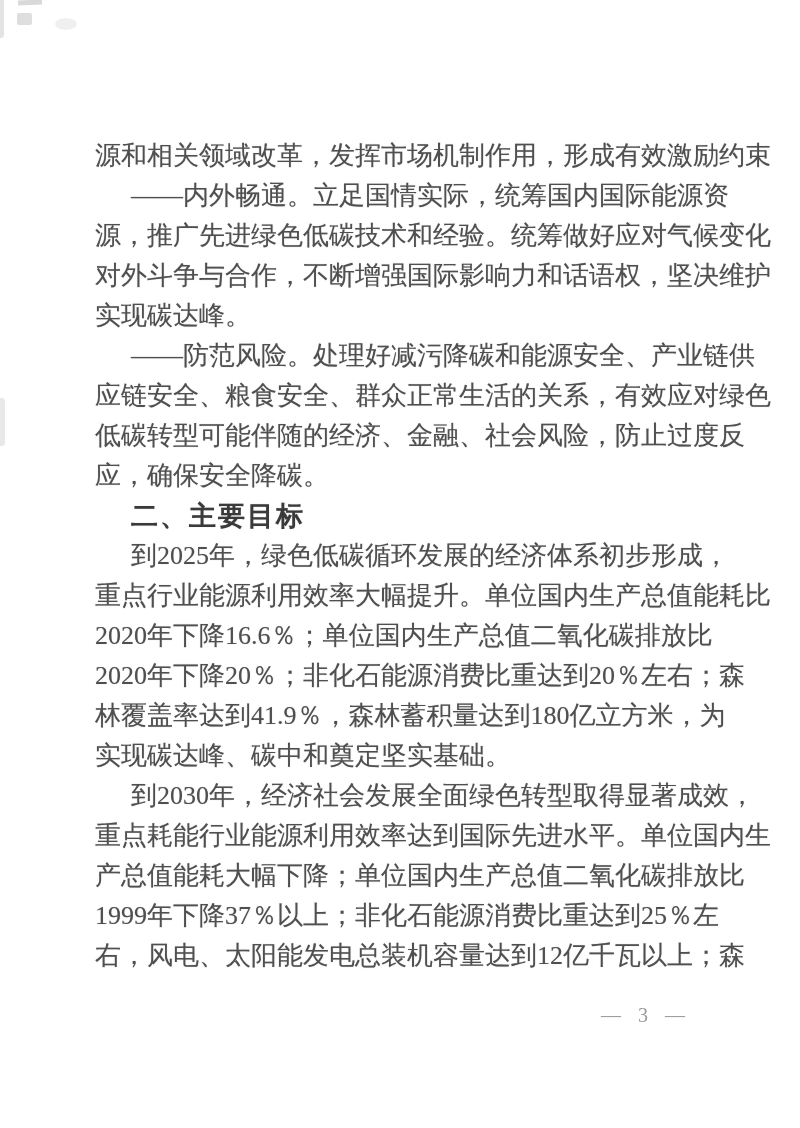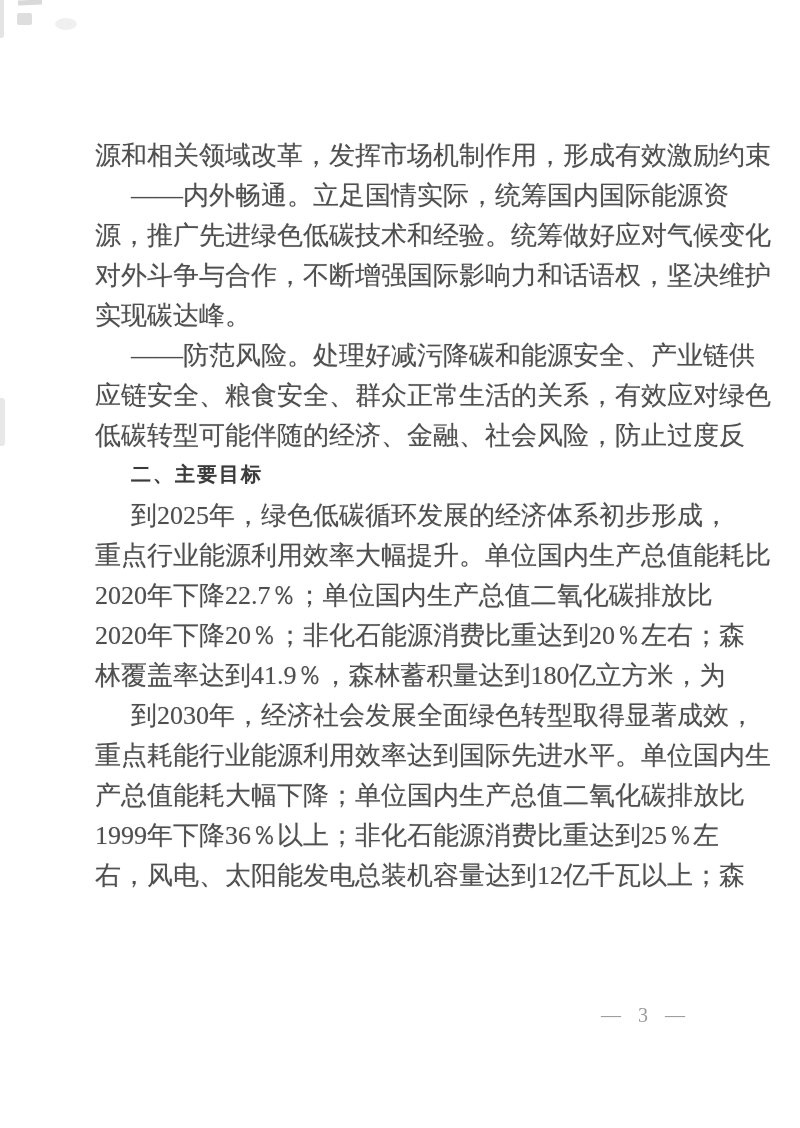--- a/index.html
+++ b/index.html
@@ -28,25 +28,25 @@
     text-shadow: 0 0 1px rgba(95,95,95,0.45);
   }
   .line.fill {
     display: flex;
     justify-content: space-between;
     align-items: baseline;
   }
   .line.fill span { display: inline-block; }
   .line.indent { padding-left: 36px; }
   .line.bold {
-    font-family: Liberation Mono, monospace;
+    font-family: Liberation Serif, serif;
     font-weight: bold;
     color: var(--heading-color, #3a3a3a);
     letter-spacing: 2px;
-    font-size: 20px;
+    font-size: 27px;
   }
   .page-number {
     position: absolute;
     top: 1000px;
     right: 115px;
     font-size: 20px;
     line-height: 30px;
     color: var(--pagenum-color, #9a9a9a);
     word-spacing: 12px;
     font-family: "Liberation Serif", serif;
@@ -267,20 +267,21 @@
         <span>会</span>
         <span>风</span>
         <span>险</span>
         <span>，</span>
         <span>防</span>
         <span>止</span>
         <span>过</span>
         <span>度</span>
         <span>反</span>
       </div>
+      <div class="line">应，确保安全降碳。</div>
       <div class="line indent bold">二、主要目标</div>
       <div class="line fill indent">
         <span>到</span>
         <span>2025</span>
         <span>年</span>
         <span>，</span>
         <span>绿</span>
         <span>色</span>
         <span>低</span>
         <span>碳</span>
@@ -325,21 +326,21 @@
         <span>值</span>
         <span>能</span>
         <span>耗</span>
         <span>比</span>
       </div>
       <div class="line fill">
         <span>2020</span>
         <span>年</span>
         <span>下</span>
         <span>降</span>
-        <span>22.7</span>
+        <span>16.6</span>
         <span>％</span>
         <span>；</span>
         <span>单</span>
         <span>位</span>
         <span>国</span>
         <span>内</span>
         <span>生</span>
         <span>产</span>
         <span>总</span>
         <span>值</span>
@@ -395,20 +396,21 @@
         <span>达</span>
         <span>到</span>
         <span>180</span>
         <span>亿</span>
         <span>立</span>
         <span>方</span>
         <span>米</span>
         <span>，</span>
         <span>为</span>
       </div>
+      <div class="line">实现碳达峰、碳中和奠定坚实基础。</div>
       <div class="line fill indent">
         <span>到</span>
         <span>2030</span>
         <span>年</span>
         <span>，</span>
         <span>经</span>
         <span>济</span>
         <span>社</span>
         <span>会</span>
         <span>发</span>
@@ -480,21 +482,21 @@
         <span>碳</span>
         <span>排</span>
         <span>放</span>
         <span>比</span>
       </div>
       <div class="line fill">
         <span>1999</span>
         <span>年</span>
         <span>下</span>
         <span>降</span>
-        <span>36</span>
+        <span>37</span>
         <span>％</span>
         <span>以</span>
         <span>上</span>
         <span>；</span>
         <span>非</span>
         <span>化</span>
         <span>石</span>
         <span>能</span>
         <span>源</span>
         <span>消</span>

